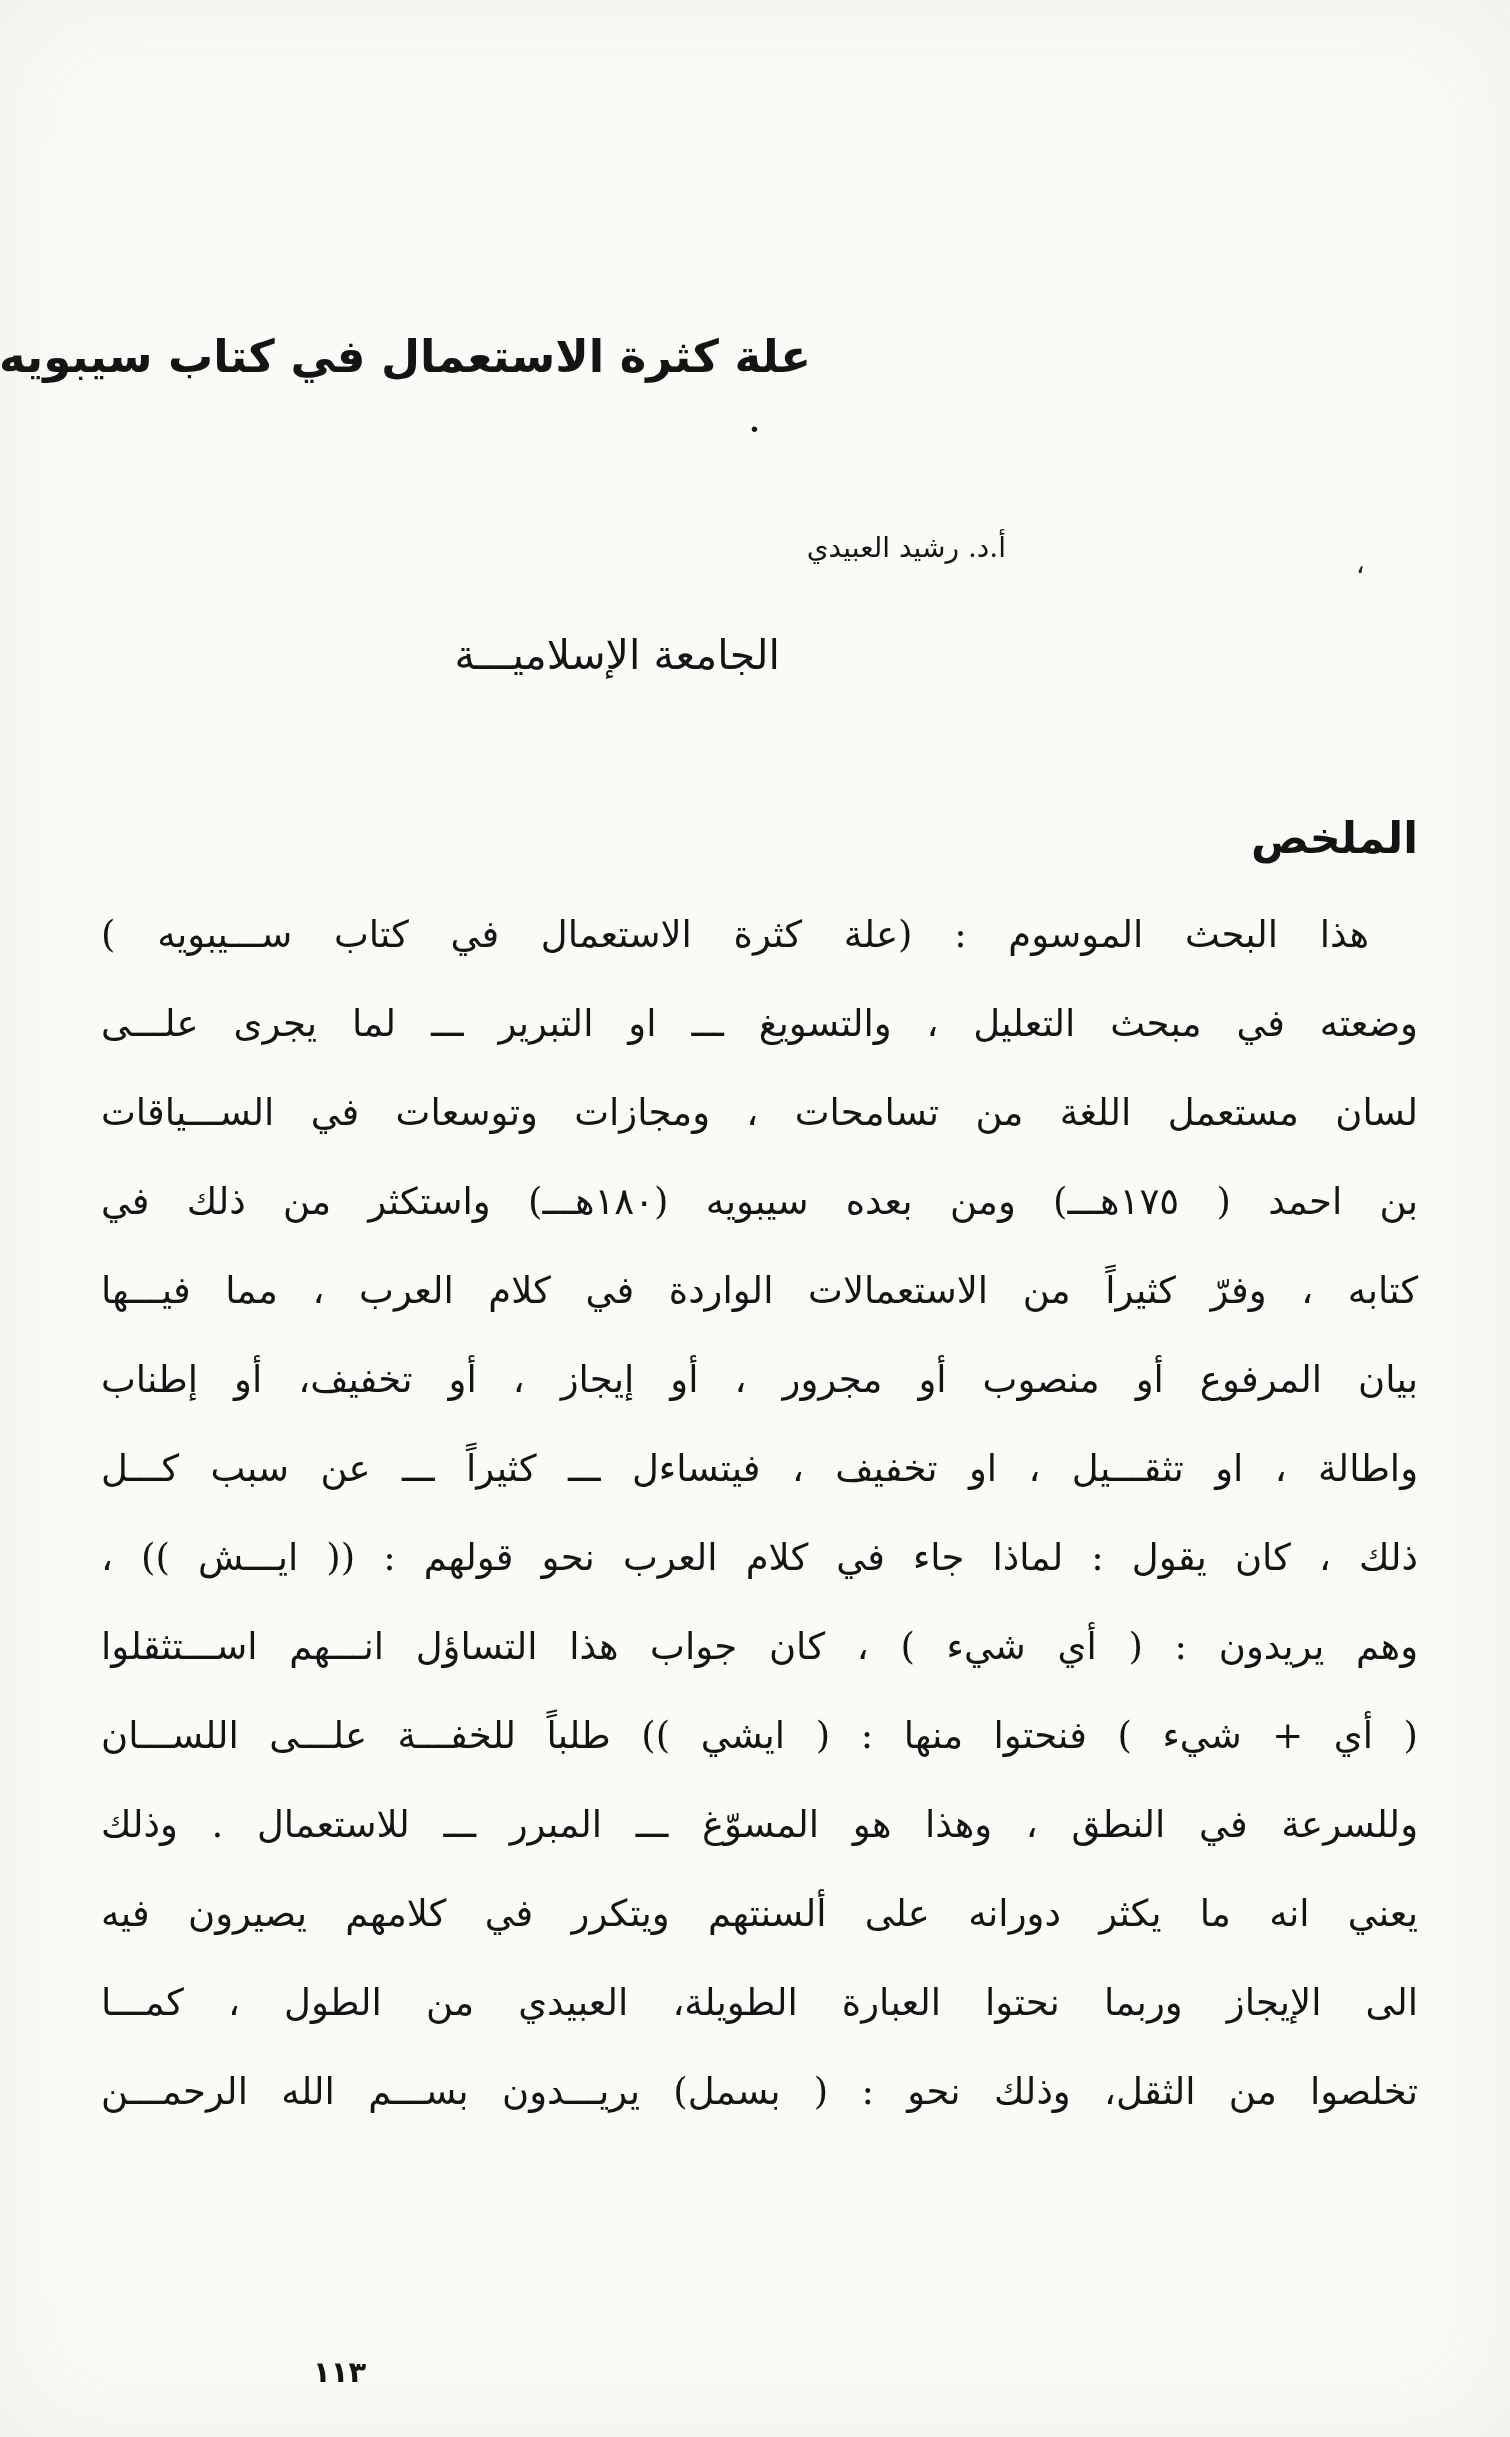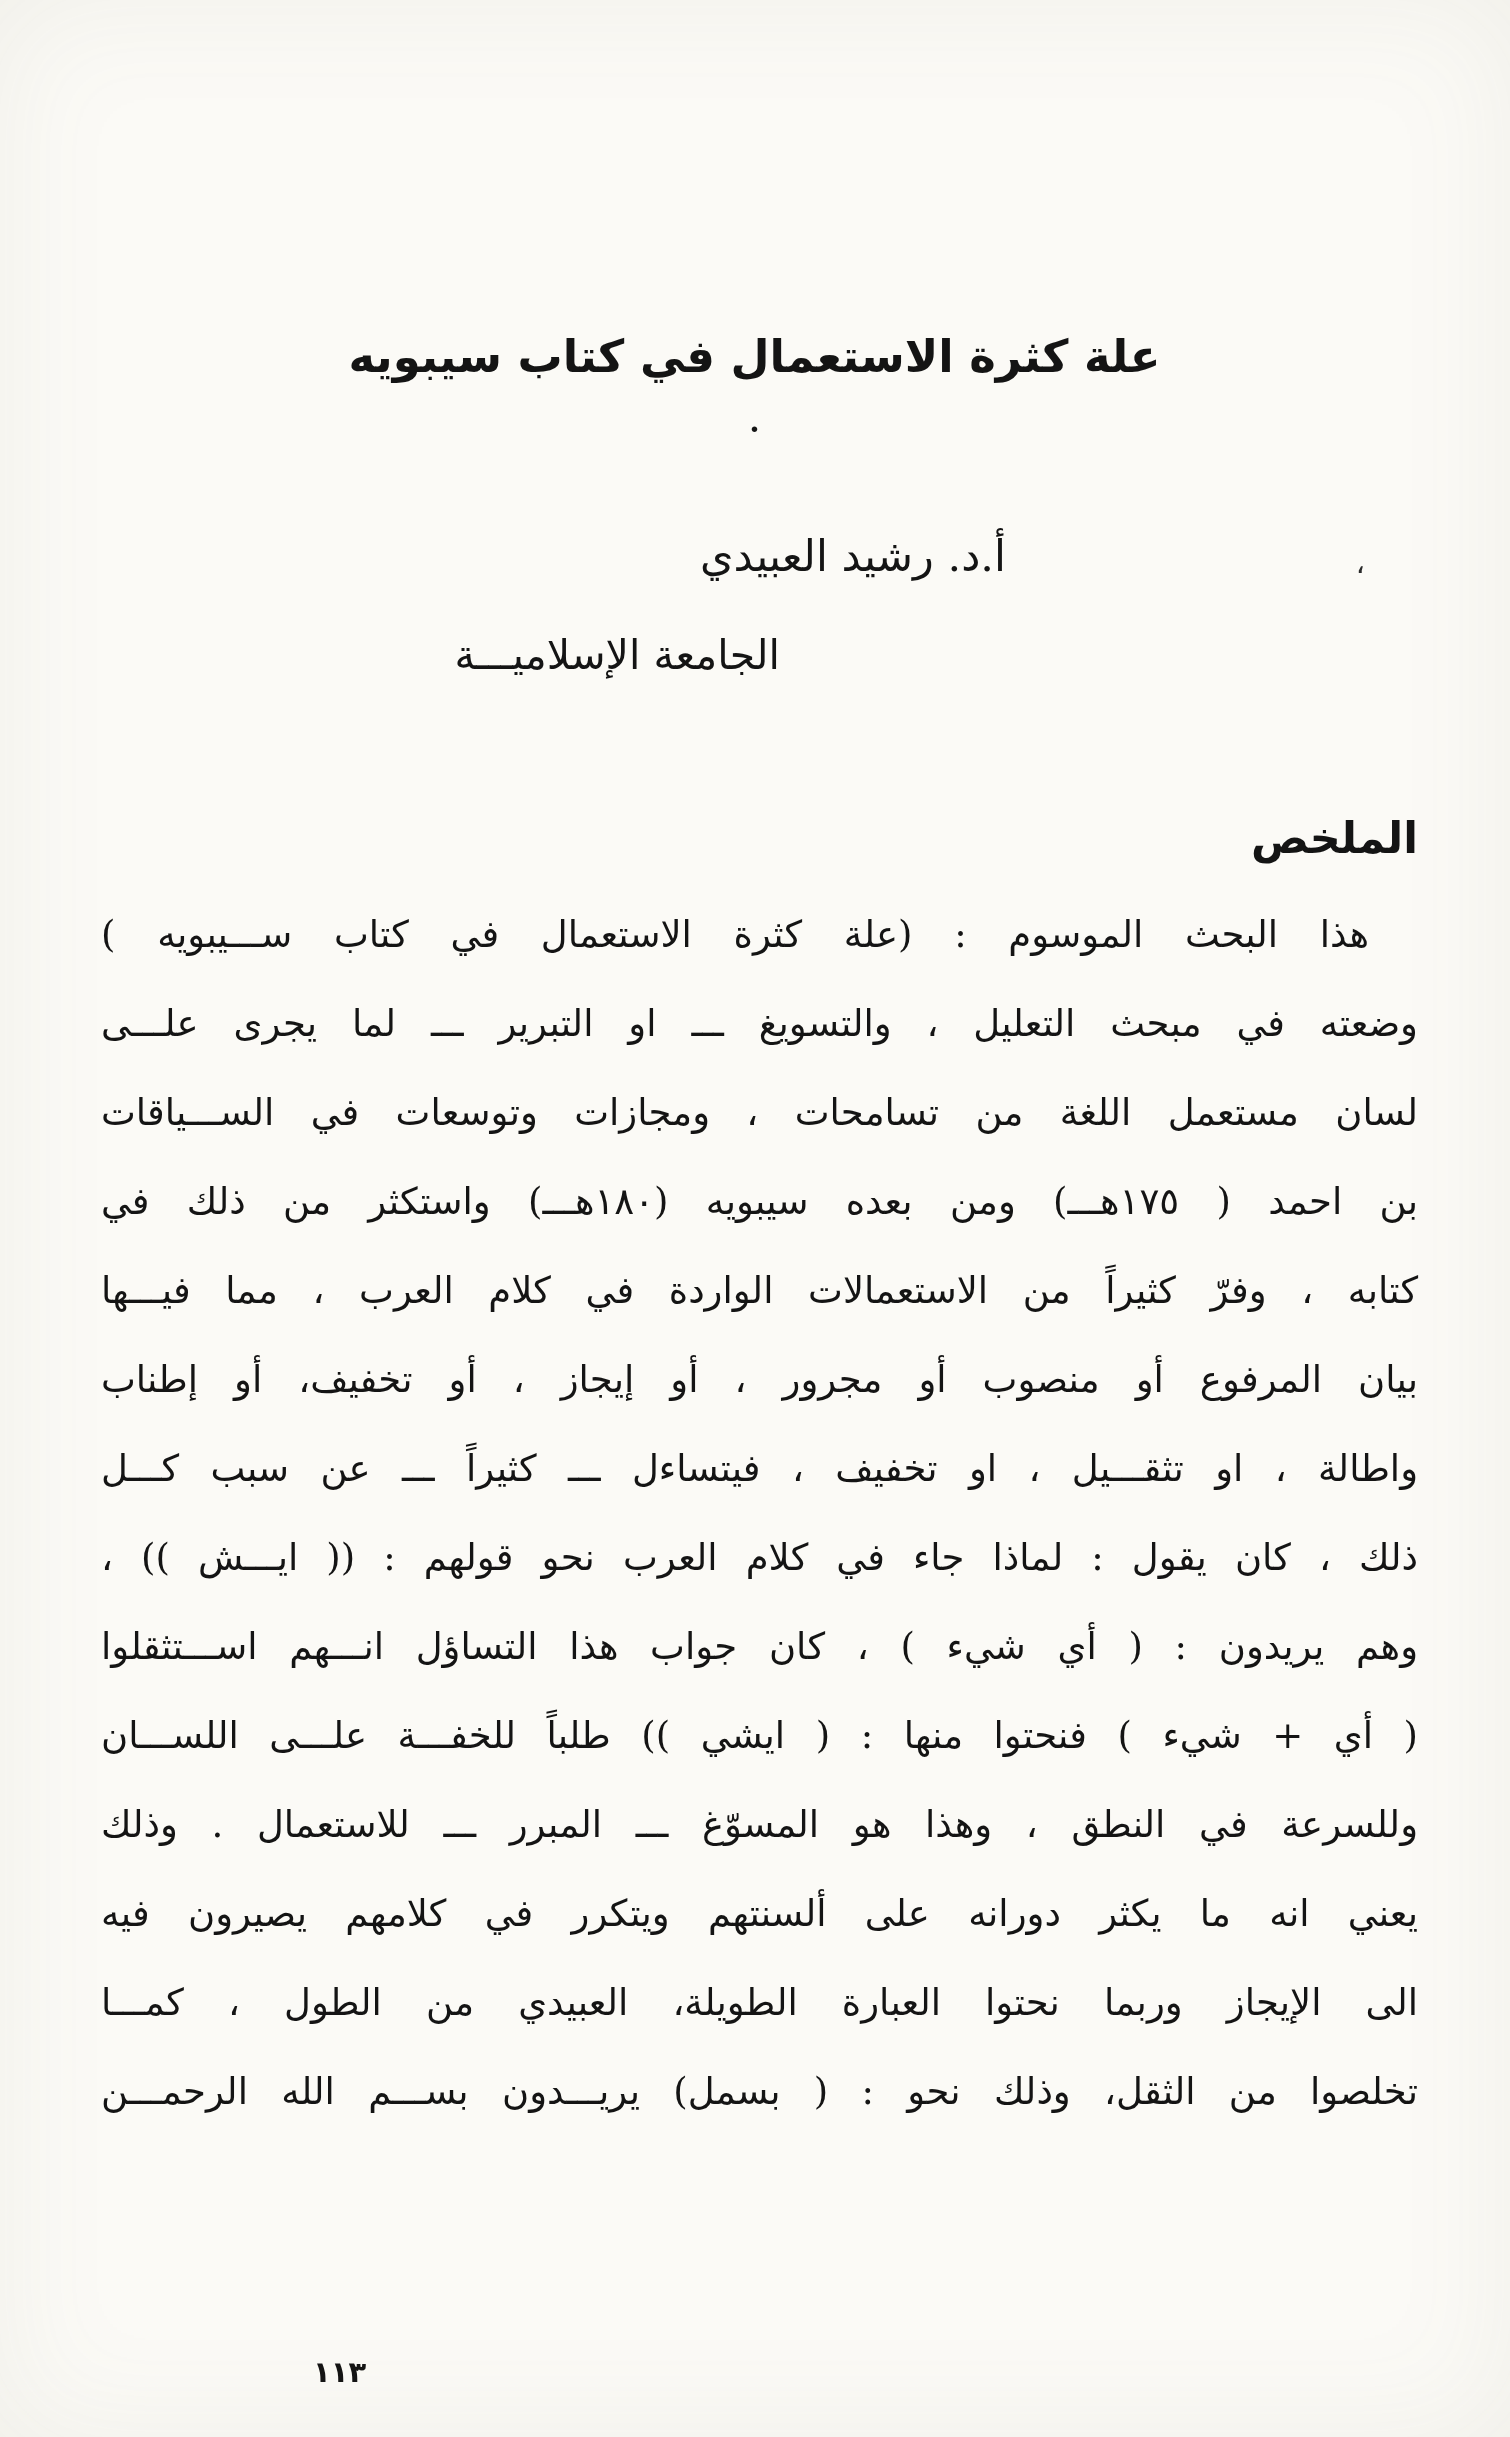--- a/index.html
+++ b/index.html
@@ -25,40 +25,40 @@
     inset: 0;
     pointer-events: none;
     box-shadow: inset 0 0 122px rgba(120,110,90,0.08);
   }
 
   .title {
     position: absolute;
     top: 330px;
     left: 0;
     width: 100%;
-    text-align: center;
+    text-align: left;
     font-size: 45px;
     font-weight: 700;
     letter-spacing: 0.3px;
   }
   .title-dot {
     position: absolute;
     top: 404px;
     left: 0;
     width: 100%;
     text-align: center;
     font-size: 30px;
     font-weight: 700;
   }
 
   .author {
     position: absolute;
     top: 531px;
     right: 504px;
-    font-size: 43px;
+    font-size: 28px;
     white-space: nowrap;
   }
   .affiliation {
     position: absolute;
     top: 631px;
     right: 730px;
     font-size: 41px;
     white-space: nowrap;
   }
   .margin-mark {

